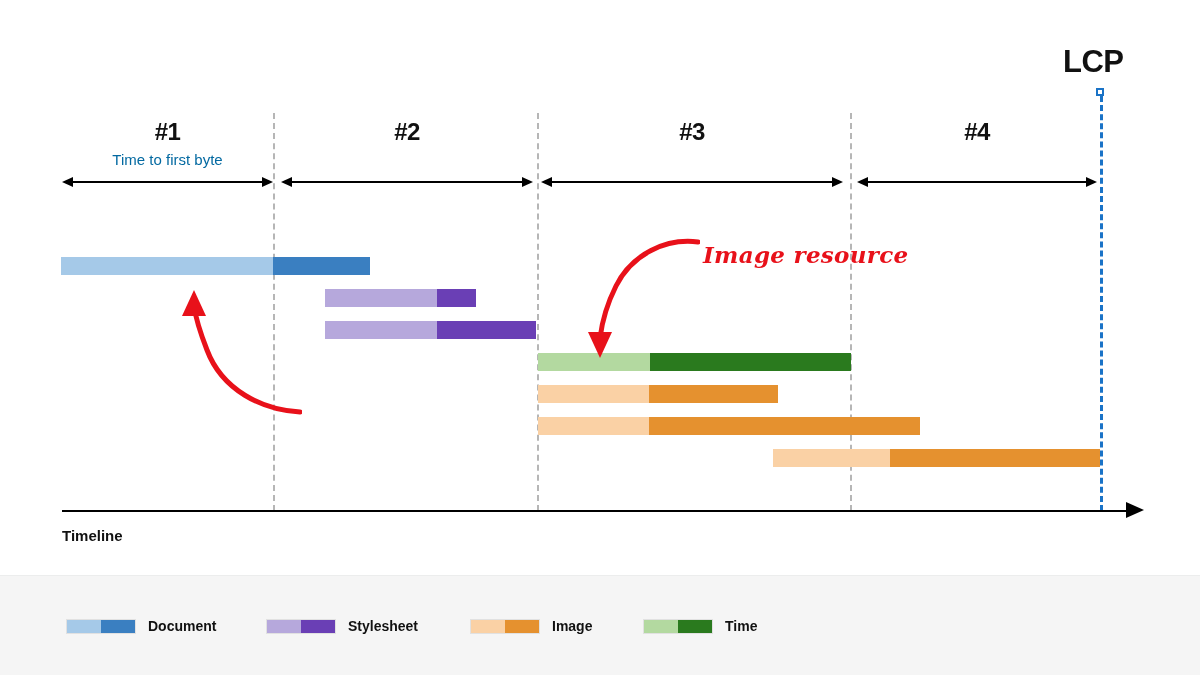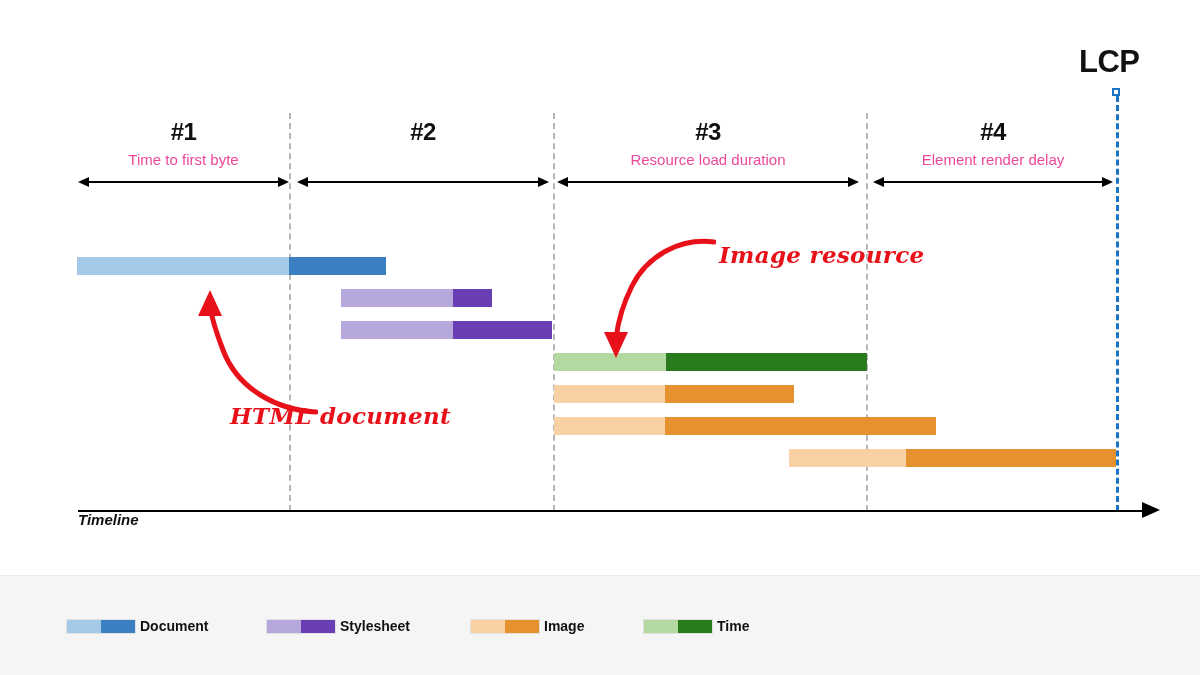--- a/index.html
+++ b/index.html
@@ -17,21 +17,20 @@
     height: 675px;
     background: #ffffff;
     overflow: hidden;
   }
   .plot {
     position: absolute;
     left: 0;
     top: 0;
     width: 1112px;
     height: 575px;
-    margin-left: 16px;
   }
   .legend-band {
     position: absolute;
     left: 0;
     top: 575px;
     width: 1200px;
     height: 100px;
     background: #f5f5f5;
     border-top: 1px solid #eceded;
   }
@@ -70,21 +69,21 @@
   }
   .phase-num {
     font-size: 24px;
     font-weight: bold;
     color: #111111;
     line-height: 28px;
     letter-spacing: -0.5px;
   }
   .phase-name {
     font-size: 15px;
-    color: #ec4899;
+    color: #0369a1;
     line-height: 22px;
     margin-top: 3px;
     white-space: nowrap;
   }
   .phase-arrow {
     position: absolute;
     height: 14px;
   }
   
   .bar {
@@ -127,21 +126,21 @@
   }
   .legend-swatch {
     display: flex;
     width: 70px;
     height: 15px;
     border: 1px solid rgba(0,0,0,0.08);
     box-sizing: border-box;
   }
   .legend-swatch .half { width: 50%; height: 100%; }
   .legend-text {
-    margin-left: 4px;
+    margin-left: 12px;
     font-size: 14px;
     font-weight: bold;
     color: #111111;
     white-space: nowrap;
   }
 </style>
 </head>
 <body>
 
 <div id="canvas">
@@ -174,33 +173,31 @@
     <div class="phase-arrow" style="left:281px; top:175px; width:252px;">
       <svg width="252" height="14" viewBox="0 0 252 14">
         <line x1="7" y1="7" x2="245" y2="7" stroke="#000" stroke-width="2.2"></line>
         <polygon points="0,7 11,2 11,12" fill="#000"></polygon>
         <polygon points="252,7 241,2 241,12" fill="#000"></polygon>
       </svg>
     </div>
 
     <div class="phase" style="left:541px; top:118px; width:302px;">
       <div class="phase-num">#3</div>
-      <div class="phase-name">Resource load duration</div>
     </div>
     <div class="phase-arrow" style="left:541px; top:175px; width:302px;">
       <svg width="302" height="14" viewBox="0 0 302 14">
         <line x1="7" y1="7" x2="295" y2="7" stroke="#000" stroke-width="2.2"></line>
         <polygon points="0,7 11,2 11,12" fill="#000"></polygon>
         <polygon points="302,7 291,2 291,12" fill="#000"></polygon>
       </svg>
     </div>
 
     <div class="phase" style="left:857px; top:118px; width:240px;">
       <div class="phase-num">#4</div>
-      <div class="phase-name">Element render delay</div>
     </div>
     <div class="phase-arrow" style="left:857px; top:175px; width:240px;">
       <svg width="240" height="14" viewBox="0 0 240 14">
         <line x1="7" y1="7" x2="233" y2="7" stroke="#000" stroke-width="2.2"></line>
         <polygon points="0,7 11,2 11,12" fill="#000"></polygon>
         <polygon points="240,7 229,2 229,12" fill="#000"></polygon>
       </svg>
     </div>
 
     <div class="bar" style="left:61px; top:257px; width:309px;">
@@ -237,37 +234,36 @@
       <div class="seg-a" style="width:117px; background:#fad1a5;"></div>
       <div class="seg-b" style="width:210px; background:#e5912f;"></div>
     </div>
 
     <div class="annot-arrow" style="left:112px; top:290px;">
       <svg width="190" height="125" viewBox="0 0 190 125">
         <path d="M 188 122 C 150 120, 110 100, 95 60 C 88 42, 84 30, 82 16" stroke="#e8111a" stroke-width="5" fill="none" stroke-linecap="round"></path>
         <polygon points="82,0 70,26 94,26" fill="#e8111a"></polygon>
       </svg>
     </div>
-    <div class="annot" style="left:214px; top:402px;">HTML document</div>
 
     <div class="annot-arrow" style="left:580px; top:234px;">
       <svg width="120" height="125" viewBox="0 0 120 125">
         <path d="M 118 8 C 86 4, 52 20, 36 52 C 26 72, 22 88, 20 104" stroke="#e8111a" stroke-width="5" fill="none" stroke-linecap="round"></path>
         <polygon points="20,124 8,98 32,98" fill="#e8111a"></polygon>
       </svg>
     </div>
     <div class="annot" style="left:703px; top:241px;">Image resource</div>
 
     <div class="axis-line" style="left:62px; top:510px; width:1068px;"></div>
     <div style="position:absolute; left:1126px; top:502px;">
       <svg width="18" height="16" viewBox="0 0 18 16">
         <polygon points="18,8 0,0 0,16" fill="#000"></polygon>
       </svg>
     </div>
-    <div class="axis-label" style="left:62px; top:511px;font-style:italic;">Timeline</div>
+    <div class="axis-label" style="left:62px; top:527px;">Timeline</div>
   </div>
 
   <div class="legend-band">
 
     <div class="legend-item" style="left:66px; top:41px;">
       <div class="legend-swatch">
         <div class="half" style="background:#a5c9e8;"></div>
         <div class="half" style="background:#3a7fc1;"></div>
       </div>
       <div class="legend-text">Document</div>

